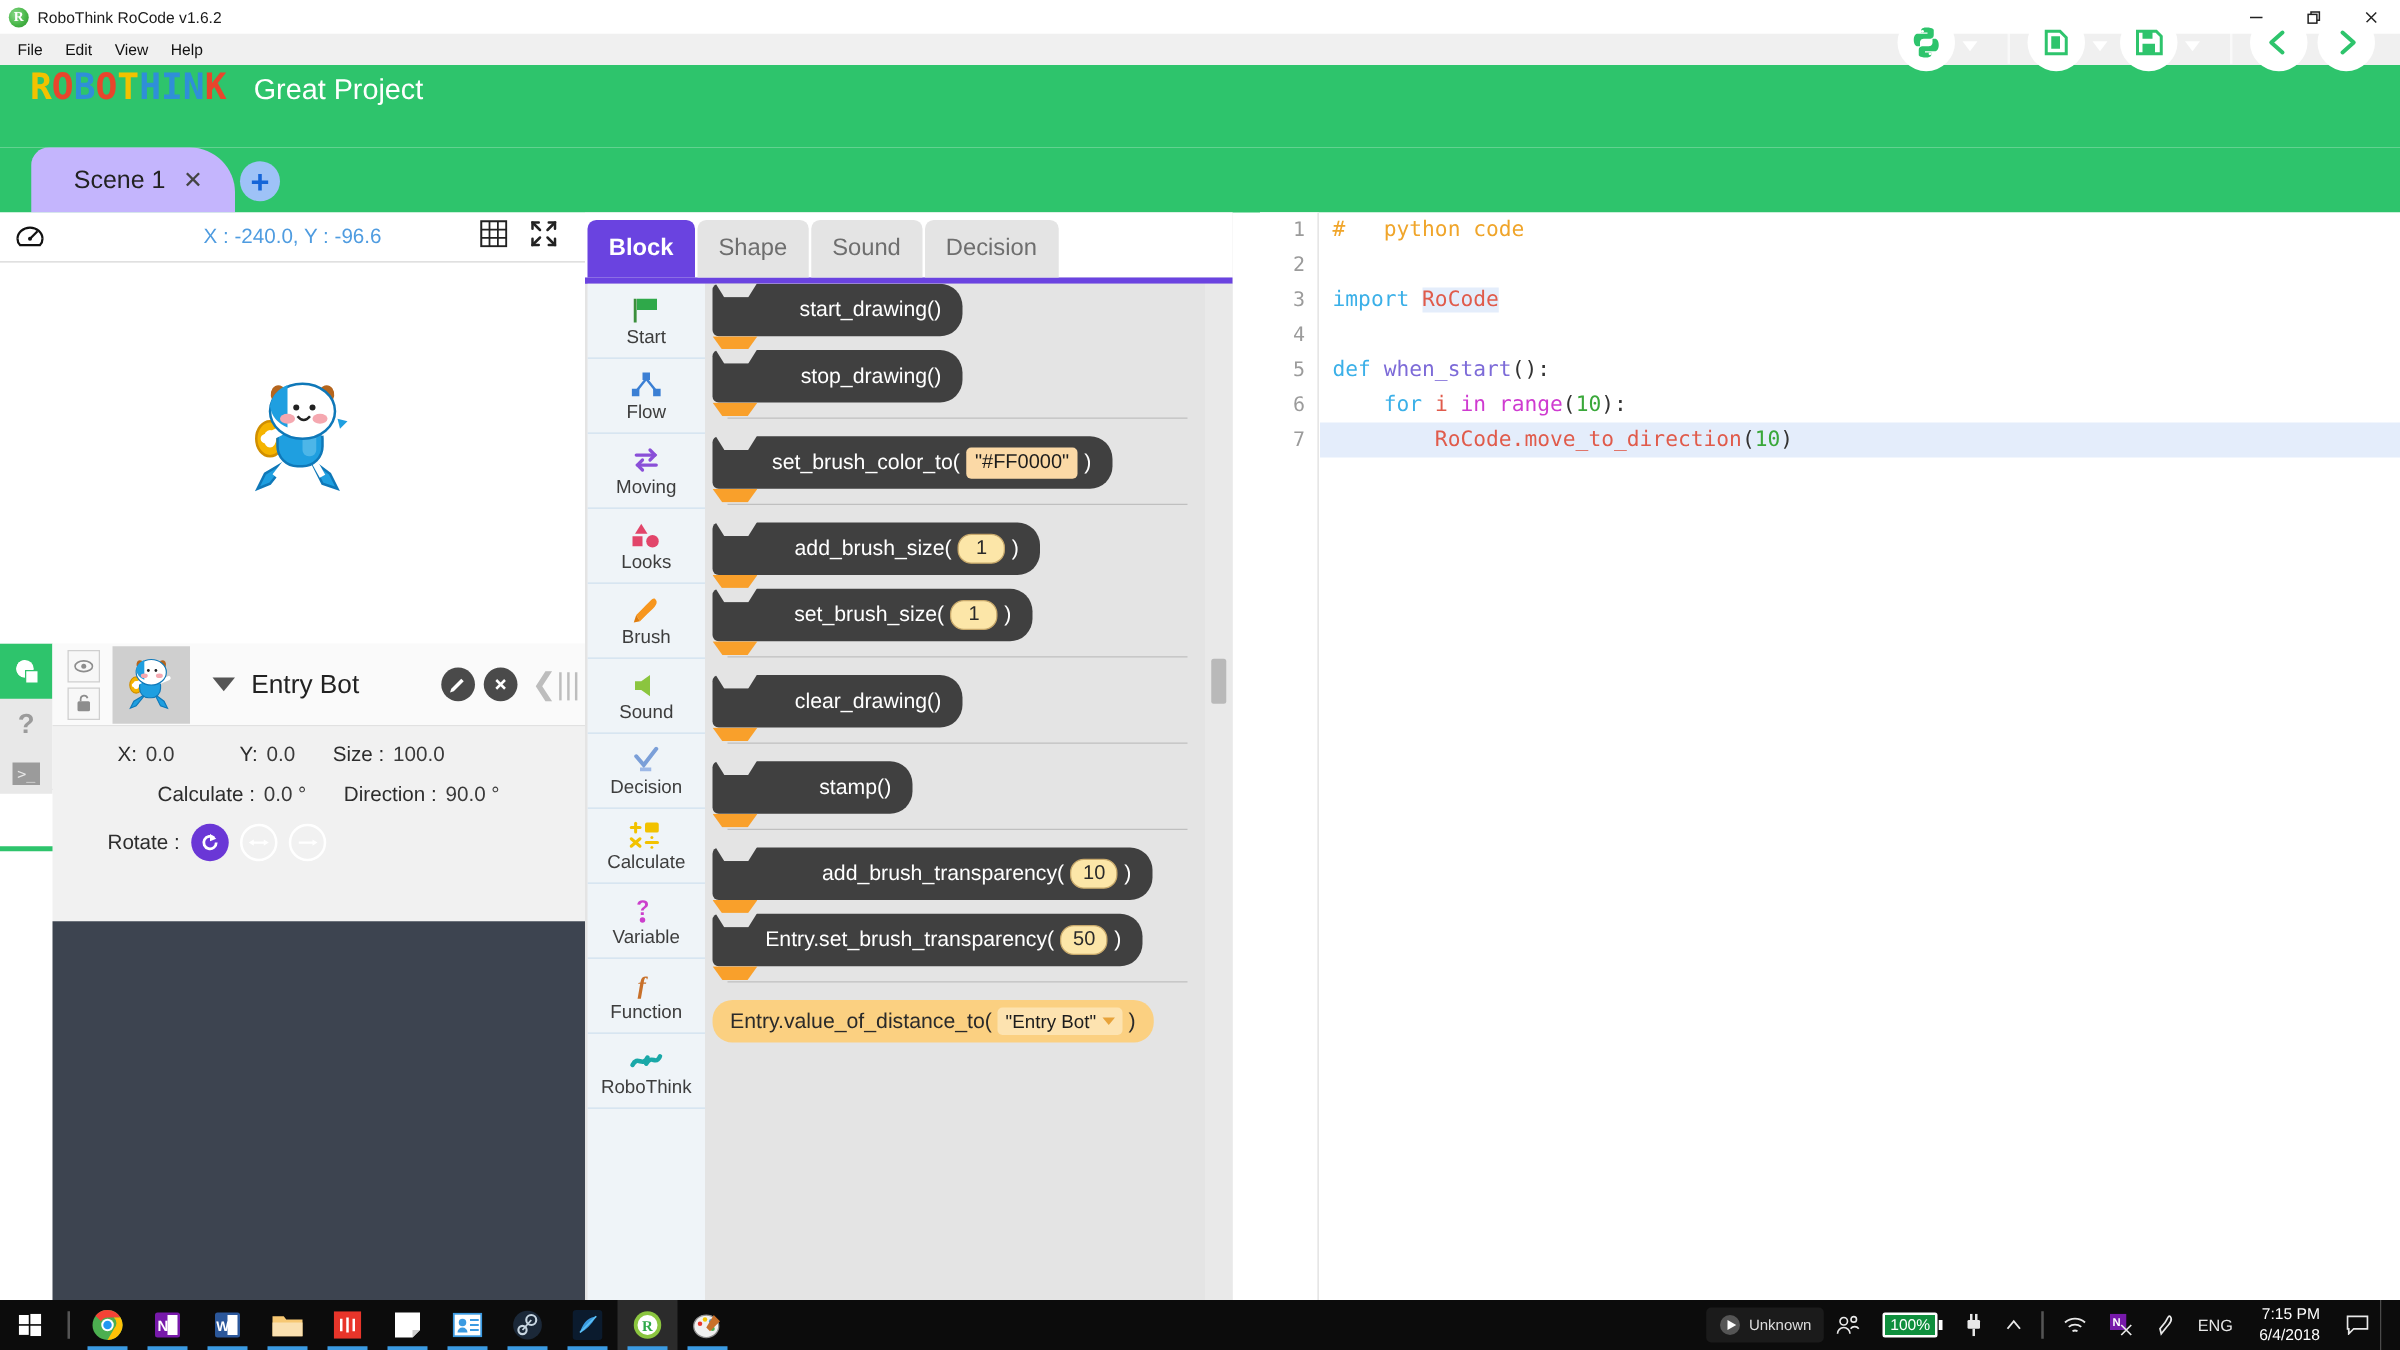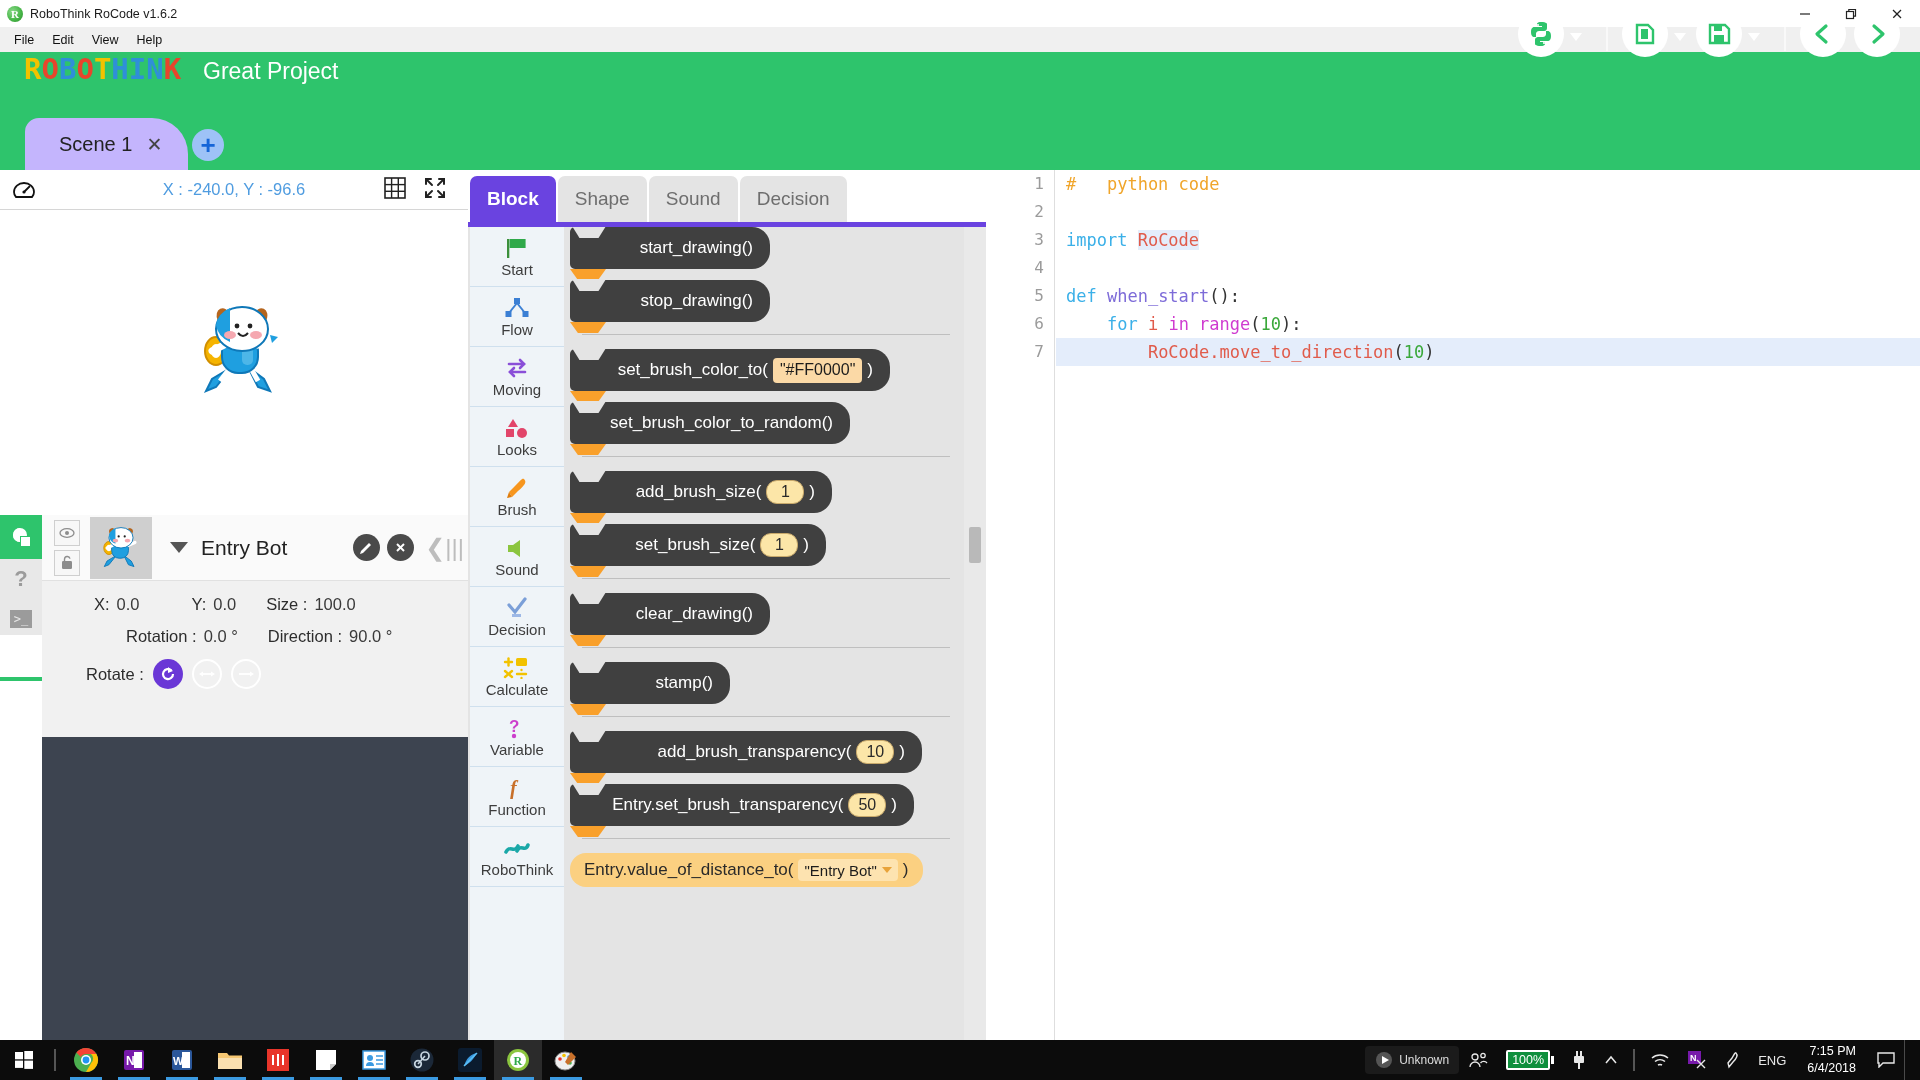--- a/index.html
+++ b/index.html
@@ -505,21 +505,21 @@
         <span class="lbl">X:</span>
         <span class="val" style="margin-left:7px">0.0</span>
         <span class="gap1"></span>
         <span class="lbl">Y:</span>
         <span class="val" style="margin-left:7px">0.0</span>
         <span class="gap2"></span>
         <span class="lbl">Size :</span>
         <span class="val" style="margin-left:7px">100.0</span>
       </div>
       <div class="sp-row" style="padding-left:84px">
-        <span class="lbl">Rotation :</span>
+        <span class="lbl">Calculate :</span>
         <span class="val" style="margin-left:7px">0.0 °</span>
         <span class="gap2"></span>
         <span class="lbl">Direction :</span>
         <span class="val" style="margin-left:7px">90.0 °</span>
       </div>
       <div class="rotate-row">
         <span class="lbl">Rotate :</span>
         <span class="rot-btn on">
           <svg width="18" height="18" viewBox="0 0 18 18">
               <path d="M14 9a5 5 0 1 1 -1.6 -3.6" fill="none" stroke="#fff" stroke-width="2.2"></path>
@@ -666,22 +666,20 @@
         </div>
       </div>
     <div class="palette" id="palette"><div class="blockrow" style="margin-bottom: 11px;"><div class="block" style="min-width: 200px;">
             <span class="txt">start_drawing()</span>
           </div></div><div class="blockrow" style="margin-bottom: 11px;"><div class="block" style="min-width: 200px;">
             <span class="txt">stop_drawing()</span>
           </div></div><div class="sep"></div><div class="blockrow" style="margin-bottom: 11px;"><div class="block" style="min-width: 320px;">
             <span class="txt">set_brush_color_to(</span>
             <span class="field-str">"#FF0000"</span>
             <span>)</span>
-          </div></div><div class="blockrow" style="margin-bottom: 11px;"><div class="block" style="min-width: 280px;">
-            <span class="txt">set_brush_color_to_random()</span>
           </div></div><div class="sep"></div><div class="blockrow" style="margin-bottom: 11px;"><div class="block" style="min-width: 262px;">
             <span class="txt">add_brush_size(</span>
             <span class="field-num">1</span>
             <span>)</span>
           </div></div><div class="blockrow" style="margin-bottom: 11px;"><div class="block" style="min-width: 256px;">
             <span class="txt">set_brush_size(</span>
             <span class="field-num">1</span>
             <span>)</span>
           </div></div><div class="sep"></div><div class="blockrow" style="margin-bottom: 11px;"><div class="block" style="min-width: 200px;">
             <span class="txt">clear_drawing()</span>

